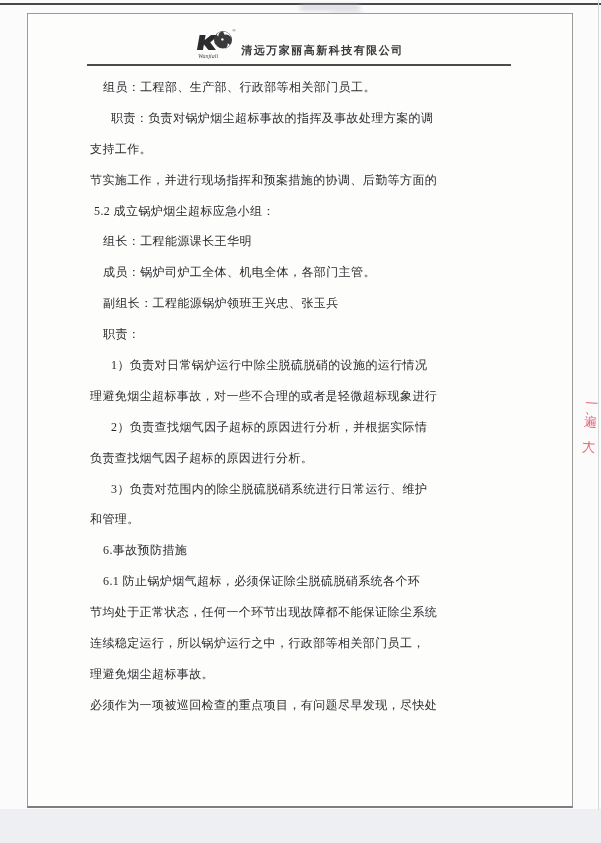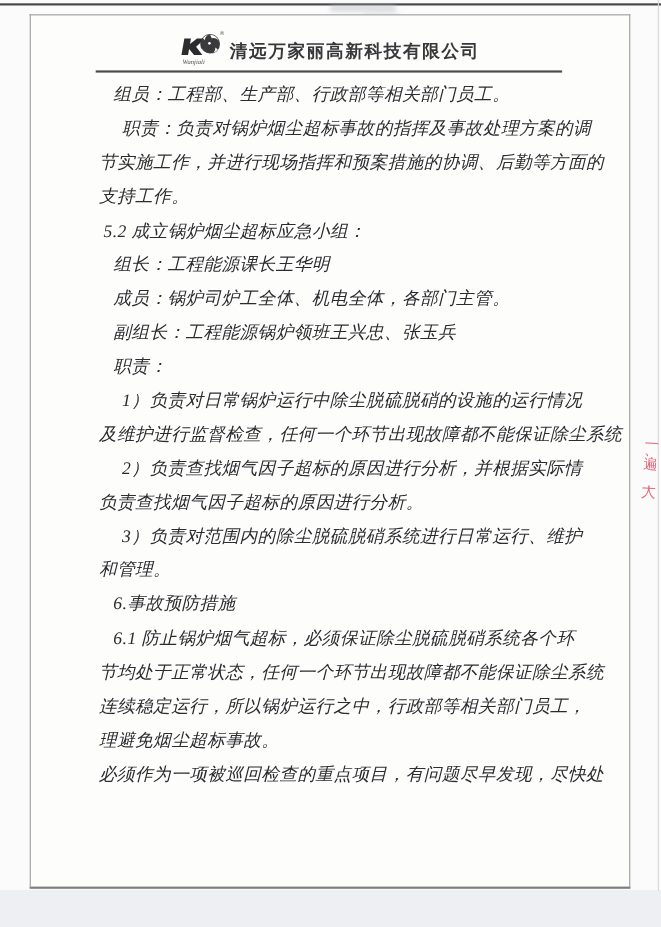--- a/index.html
+++ b/index.html
@@ -21,31 +21,30 @@
   .page{
     position:absolute;left:27px;top:13px;width:546px;height:795px;
     box-sizing:border-box;background:#fdfdfc;
     border:1px solid #9b9b9b;border-bottom:2px solid #7e7e7e;
   }
 
   
   .header{position:absolute;top:13px;left:0;width:100%;display:flex;justify-content:center;align-items:flex-end;gap:5px;}
   .logo{width:40px;height:34px;flex:0 0 auto;}
   .company-name{
-    font-size:16px;font-weight:600;color:#38383b;letter-spacing:1.5px;
+    font-size:11px;font-weight:600;color:#38383b;letter-spacing:1.5px;
     padding-bottom:3px;white-space:nowrap;
   }
   .header-rule{position:absolute;top:50px;left:59px;width:424px;height:2px;background:#4c4c4e;}
 
   
   .doc-text{position:absolute;top:58px;left:37px;width:478px;color:#2c2c30;}
   .line{
-    height:30.9px;line-height:30.9px;font-size:16px;letter-spacing:0.4px;
+    height:30.9px;line-height:30.9px;font-size:12px;letter-spacing:0.4px;
     white-space:nowrap;
-    font-style:italic;
   }
   .ind0{padding-left:0;margin-left:29px;}
   .ind1{padding-left:25px;}
   .ind2{padding-left:38px;}
   .ind3{padding-left:46px;}
 
   
   .red-note{
     position:absolute;left:572px;top:396px;height:136px;width:24px;
     writing-mode:vertical-rl;text-orientation:upright;
@@ -83,29 +82,29 @@
       <text x="36" y="5" font-size="5" fill="#3a3a3d">®</text>
       <text x="2" y="31" font-size="6" font-style="italic" fill="#4a4a4d" font-family="Liberation Serif, serif">Wanjiali</text>
     </svg>
     <span class="company-name">清远万家丽高新科技有限公司</span>
   </div>
   <div class="header-rule"></div>
 
   <div class="doc-text">
     <div class="line ind2">组员：工程部、生产部、行政部等相关部门员工。</div>
     <div class="line ind3">职责：负责对锅炉烟尘超标事故的指挥及事故处理方案的调</div>
+    <div class="line ind1">支持工作。</div>
     <div class="line ind1">节实施工作，并进行现场指挥和预案措施的协调、后勤等方面的</div>
-    <div class="line ind1">支持工作。</div>
     <div class="line ind0">5.2 成立锅炉烟尘超标应急小组：</div>
     <div class="line ind2">组长：工程能源课长王华明</div>
     <div class="line ind2">成员：锅炉司炉工全体、机电全体，各部门主管。</div>
     <div class="line ind2">副组长：工程能源锅炉领班王兴忠、张玉兵</div>
     <div class="line ind2">职责：</div>
     <div class="line ind3">1）负责对日常锅炉运行中除尘脱硫脱硝的设施的运行情况</div>
-    <div class="line ind1">及维护进行监督检查，任何一个环节出现故障都不能保证除尘系统</div>
+    <div class="line ind1">理避免烟尘超标事故，对一些不合理的或者是轻微超标现象进行</div>
     <div class="line ind3">2）负责查找烟气因子超标的原因进行分析，并根据实际情</div>
     <div class="line ind1">负责查找烟气因子超标的原因进行分析。</div>
     <div class="line ind3">3）负责对范围内的除尘脱硫脱硝系统进行日常运行、维护</div>
     <div class="line ind1">和管理。</div>
     <div class="line ind2">6.事故预防措施</div>
     <div class="line ind2">6.1 防止锅炉烟气超标，必须保证除尘脱硫脱硝系统各个环</div>
     <div class="line ind1">节均处于正常状态，任何一个环节出现故障都不能保证除尘系统</div>
     <div class="line ind1">连续稳定运行，所以锅炉运行之中，行政部等相关部门员工，</div>
     <div class="line ind1">理避免烟尘超标事故。</div>
     <div class="line ind1">必须作为一项被巡回检查的重点项目，有问题尽早发现，尽快处</div>

